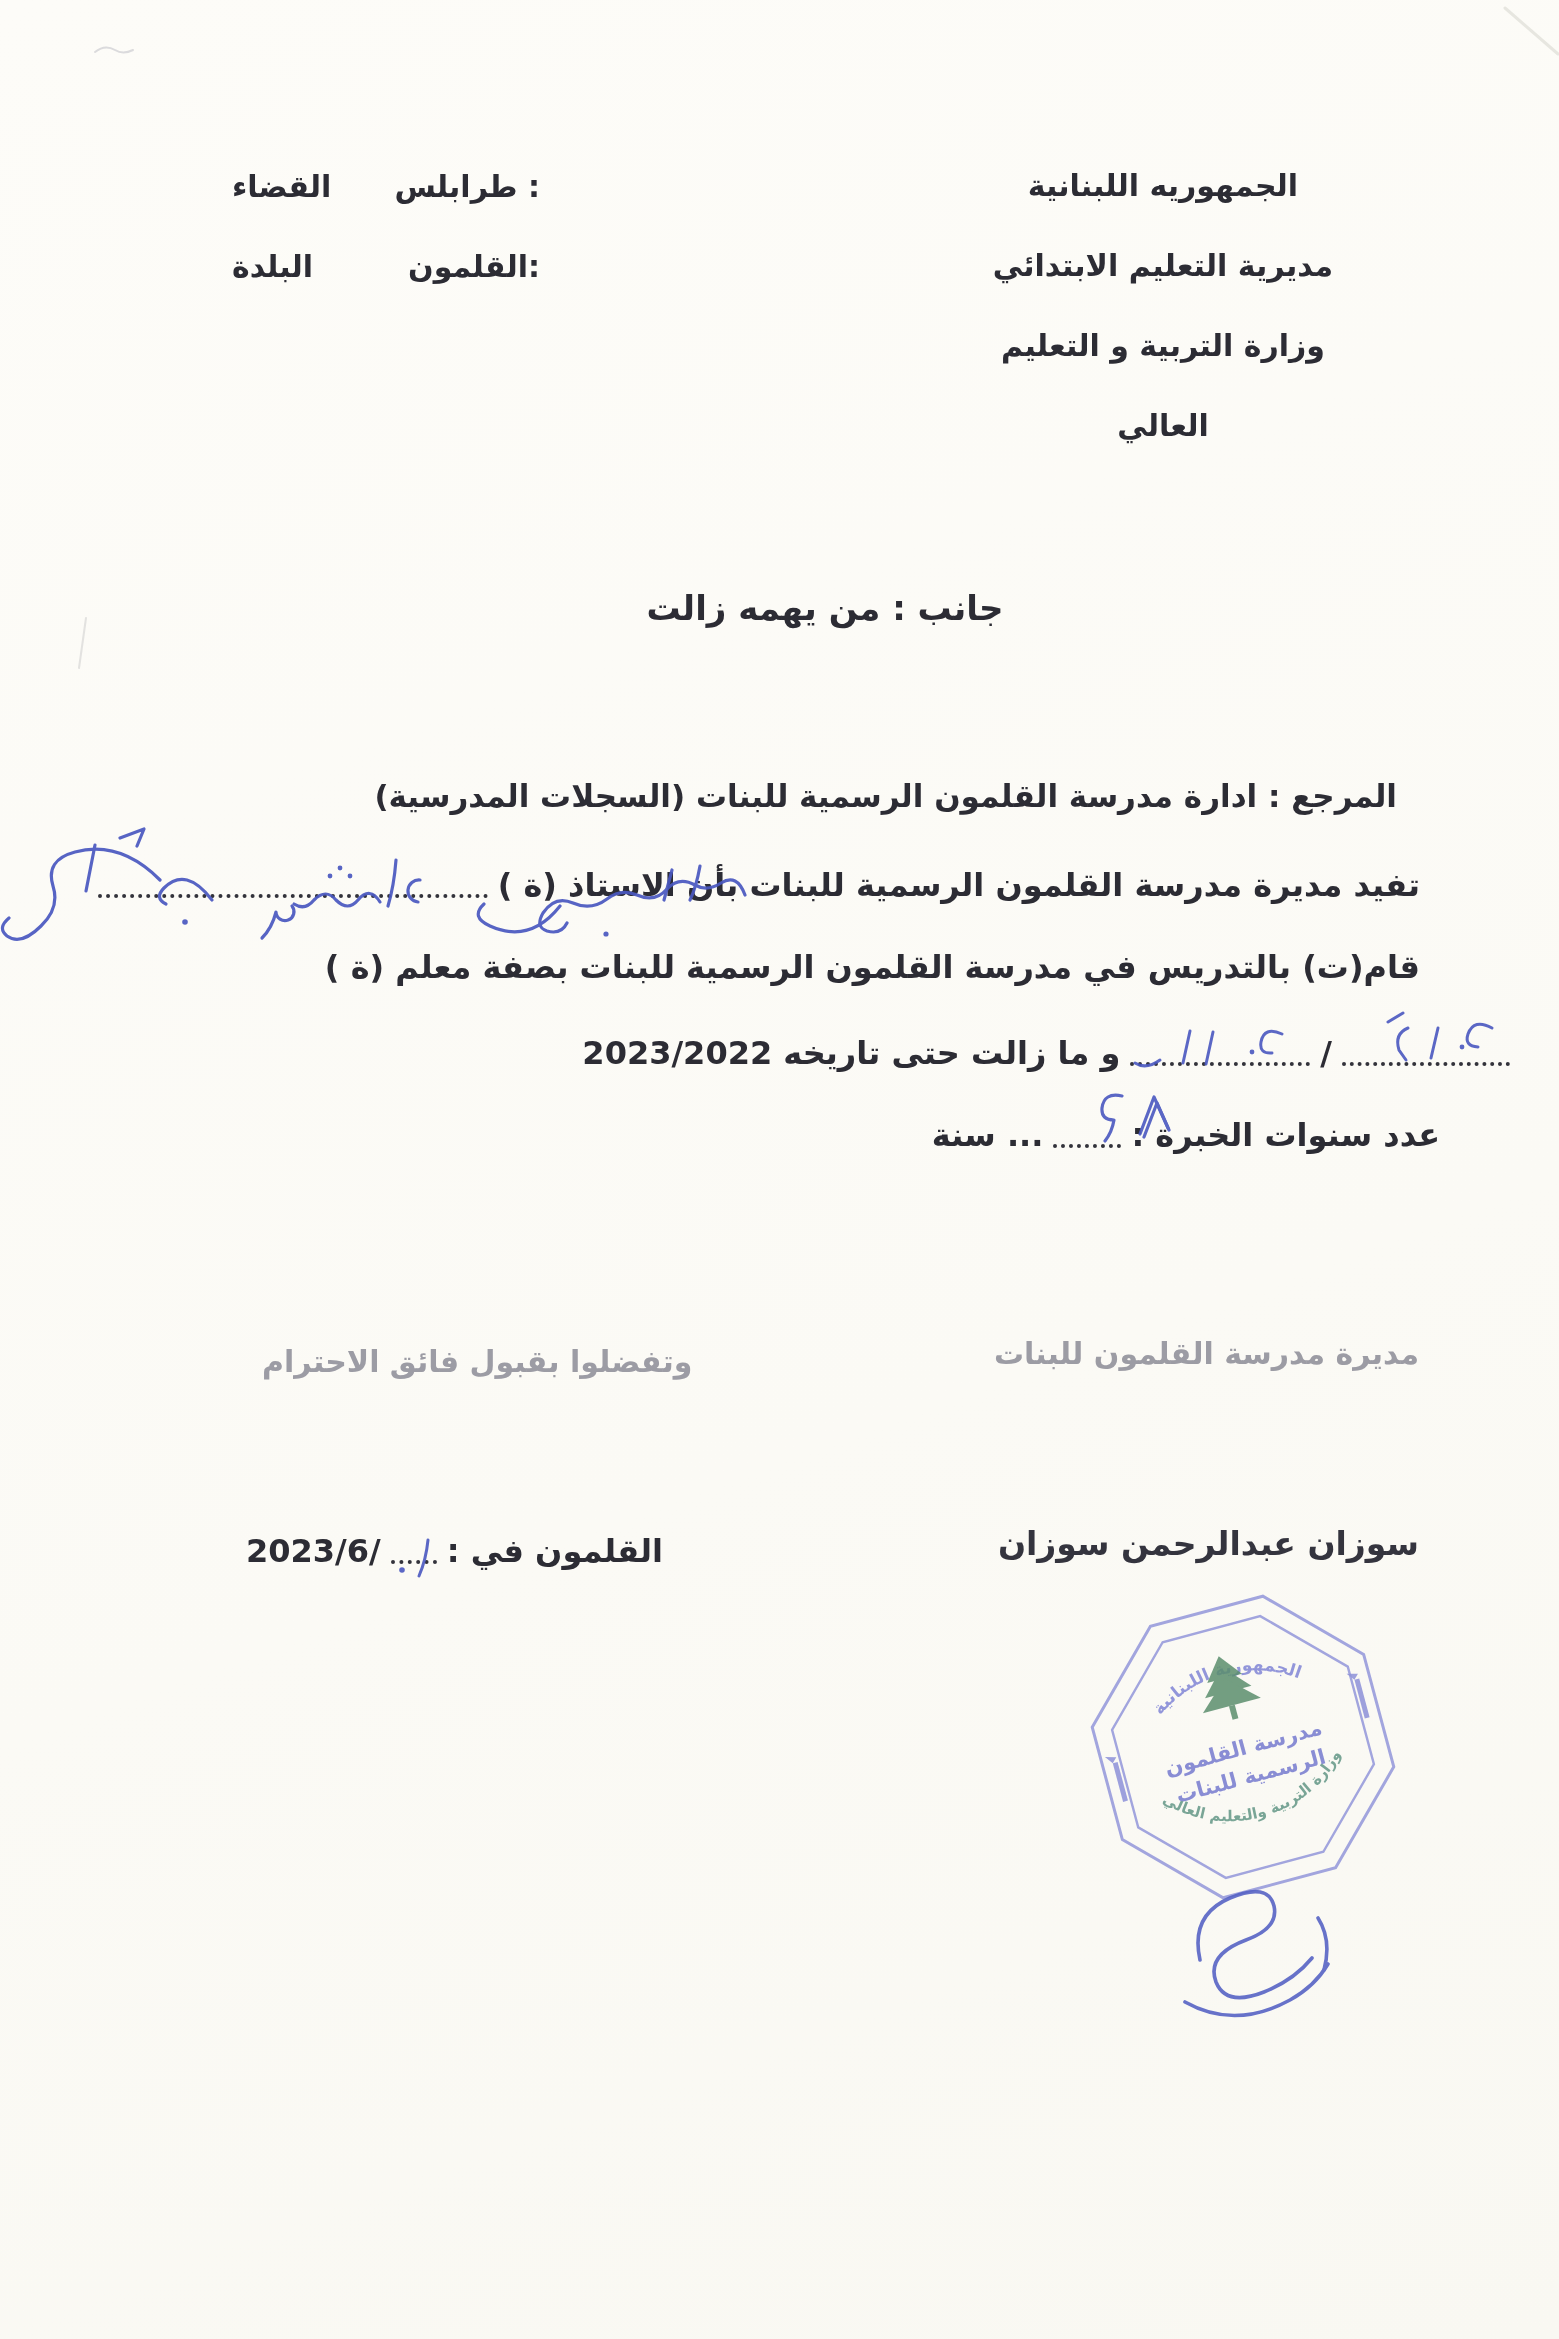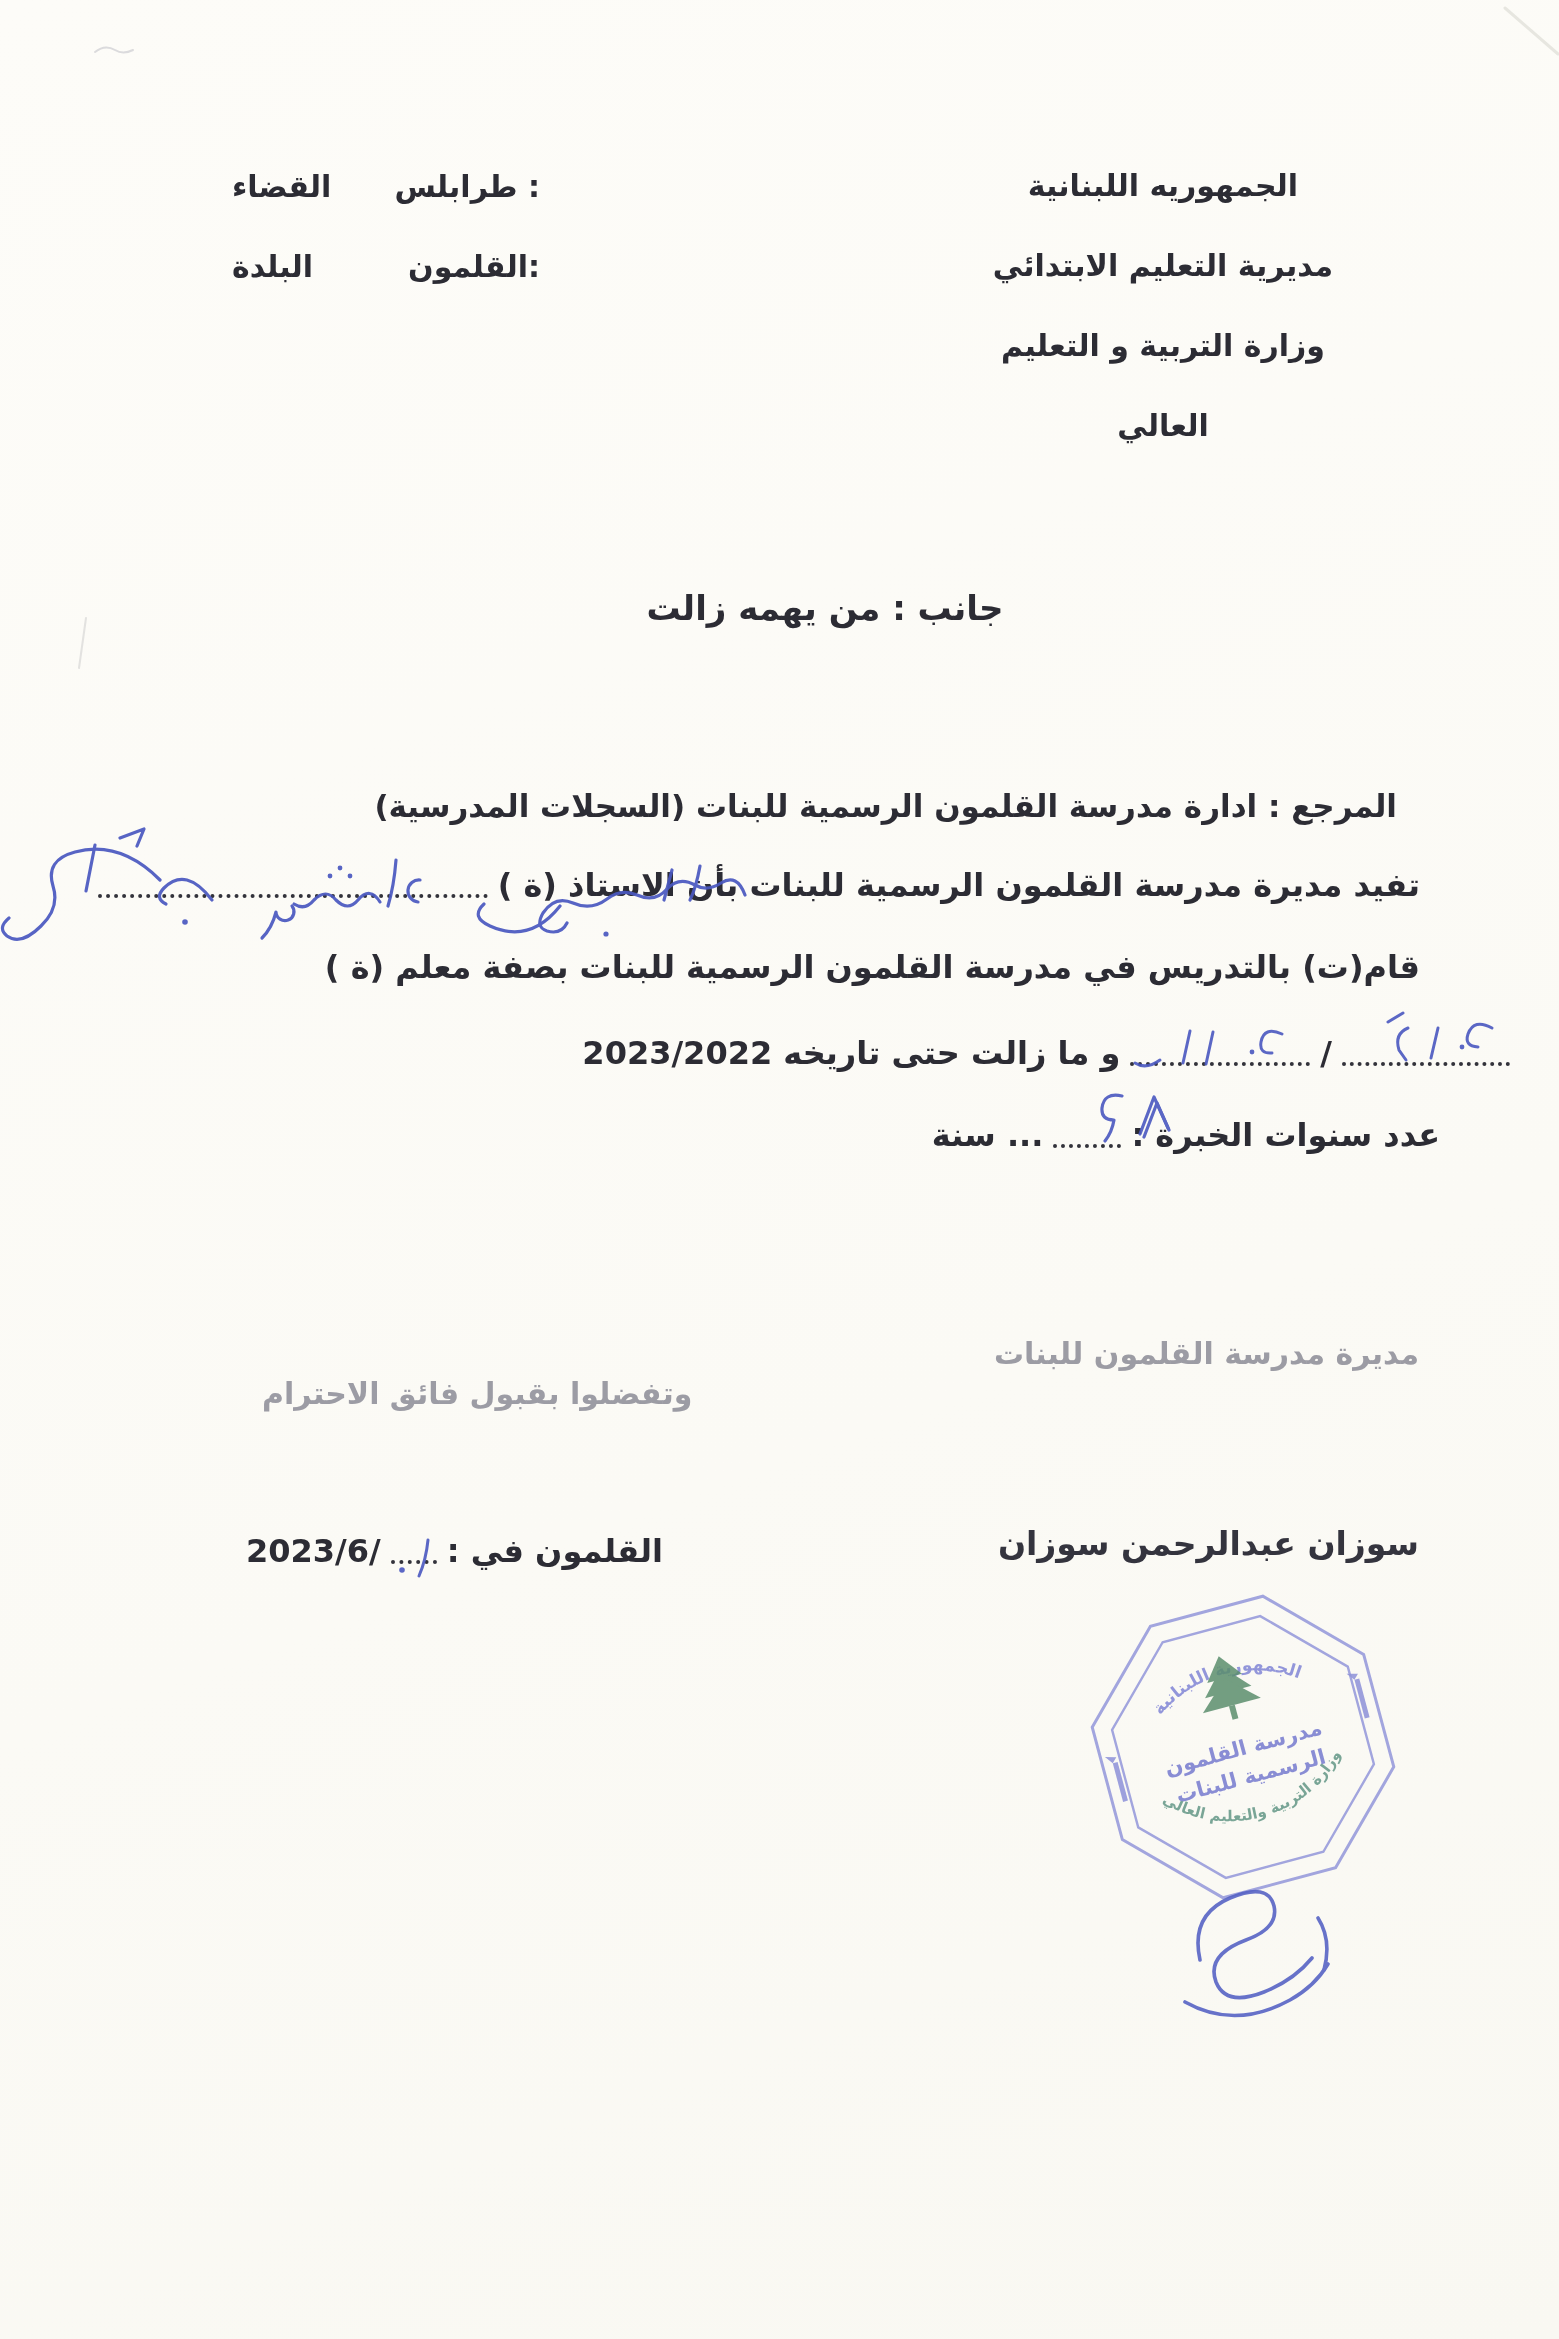--- a/index.html
+++ b/index.html
@@ -13,37 +13,37 @@
   .rtl{direction:rtl;unicode-bidi:isolate;}
   .ltr{direction:ltr;unicode-bidi:isolate;}
   .abs{position:absolute;}
   
   .hdr-right{left:983px;top:146px;width:360px;font-size:30px;line-height:80px;text-align:center;}
   .hdr-left{left:232px;top:146px;width:308px;font-size:30px;}
   .hdr-left .row{display:flex;flex-direction:row-reverse;justify-content:space-between;height:80px;align-items:center;}
   
   .title{top:588px;left:615px;width:420px;text-align:center;font-size:34px;}
   
-  .reference{top:778px;right:162px;font-size:31px;margin-top:10px;}
+  .reference{top:778px;right:162px;font-size:31px;}
   
   .bline{display:flex;direction:rtl;align-items:flex-end;column-gap:10px;font-size:32px;line-height:1.45;}
   .l1{top:862px;right:139px;}
   .l2{top:944px;right:139px;}
   .l3{top:1030px;right:49px;}
   .l4{top:1112px;right:119px;}
   .blank{display:inline-block;border-bottom:4px dotted #33333b;height:6px;margin-bottom:10px;}
   .blank-name{width:390px;}
   .blank-yr-a{width:168px;}
   .blank-yr-b{width:180px;}
   .blank-exp{width:68px;}
   .blank-day{width:46px;}
   
   .closing{font-size:30px;color:#70707f;opacity:.68;filter:blur(.7px);}
   .close-r{top:1336px;right:140px;}
-  .close-l{top:1376px;left:262px;text-align:center;}
+  .close-l{top:1344px;left:262px;text-align:center;}
   
   .principal{top:1524px;right:140px;font-size:33px;color:#34343e;}
   .dateline{top:1528px;left:246px;font-size:32px;}
   svg{display:block;}
   .overlay{left:0;top:0;pointer-events:none;}
   .stamp{left:1073px;top:1577px;transform:rotate(-15deg);opacity:.92;}
   .stamp text{font-weight:700;}
 </style>
 </head>
 <body>

